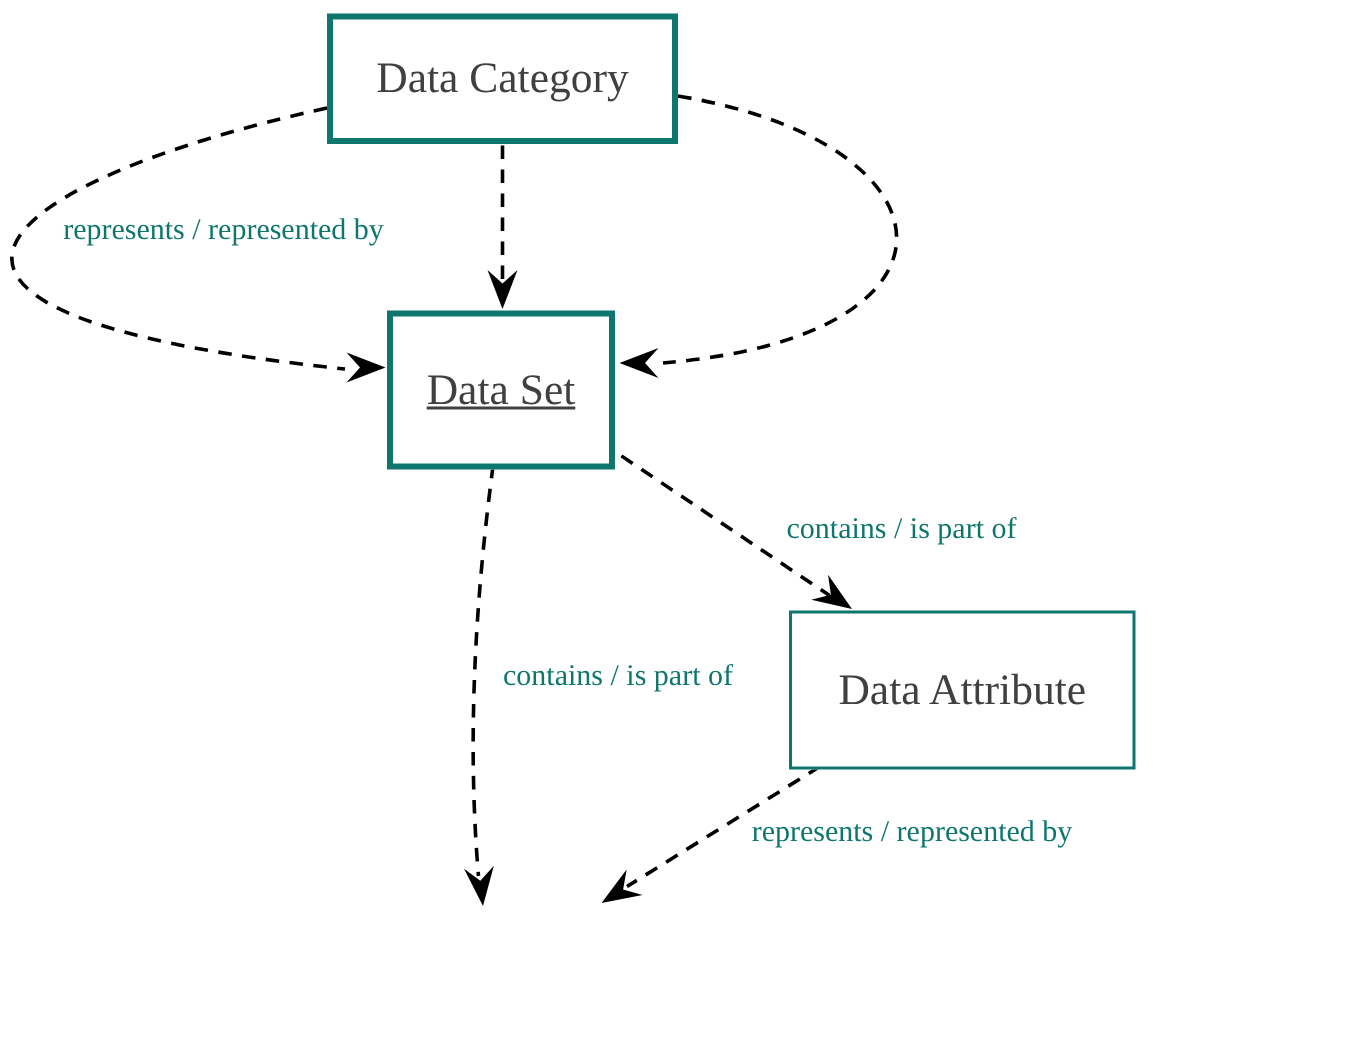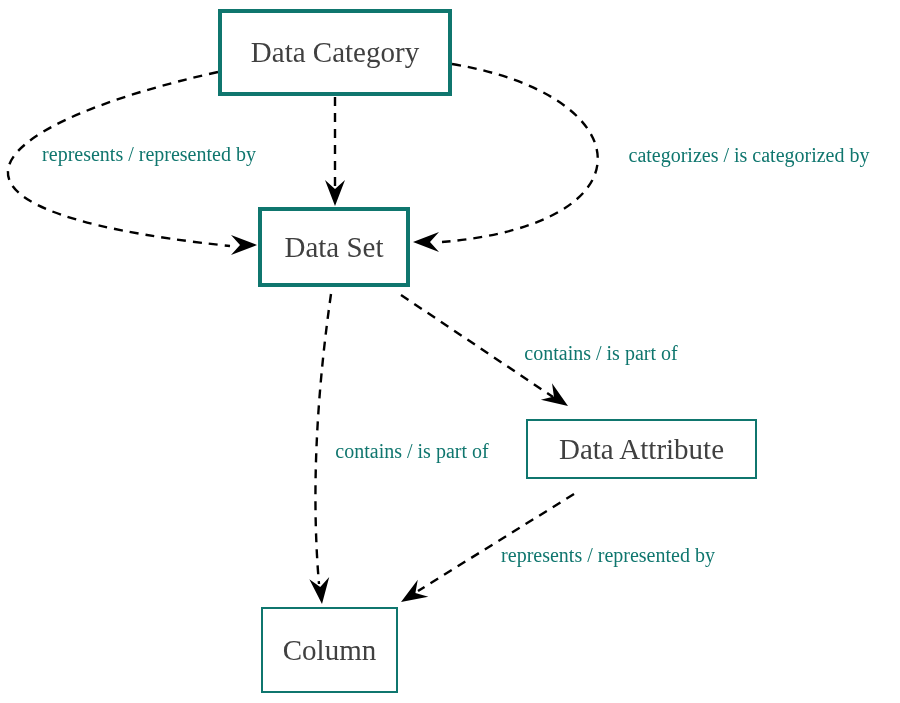--- a/index.html
+++ b/index.html
@@ -65,36 +65,32 @@
     <path d="M 574 494 L 418 591"></path>
     <g transform="translate(401,602) rotate(148)">
       <polygon points="0,0 -26,-10 -17,0 -26,10"></polygon>
     </g>
   </svg>
 
   <div class="node" style="left:218px;top:9px;width:234px;height:87px;">
     <span>Data Category</span>
   </div>
 
-  <div class="node" style="left:258px;top:207px;width:152px;height:80px;">
+  <div class="node" style="left:258px;top:207px;width:152px;height:106px;text-decoration:underline;">
     <span>Data Set</span>
   </div>
 
-  <div class="node thin" style="left:526px;top:407px;width:231px;height:60px;margin-top:12px;">
+  <div class="node thin" style="left:526px;top:407px;width:231px;height:106px;">
     <span>Data Attribute</span>
   </div>
 
-  <div class="node thin" style="left:261px;top:607px;width:137px;height:86px;">
-    <span>Column</span>
-  </div>
 
   <div class="edge-label" style="left:149px;top:154px;">represents / represented by</div>
 
 
-  <div class="edge-label" style="left:749px;top:155px;">categorizes / is categorized by</div>
 
   <div class="edge-label" style="left:601px;top:353px;">contains / is part of</div>
 
   <div class="edge-label" style="left:412px;top:451px;">contains / is part of</div>
 
   <div class="edge-label" style="left:608px;top:555px;">represents / represented by</div>
 
 </div>
 
 </body></html>

